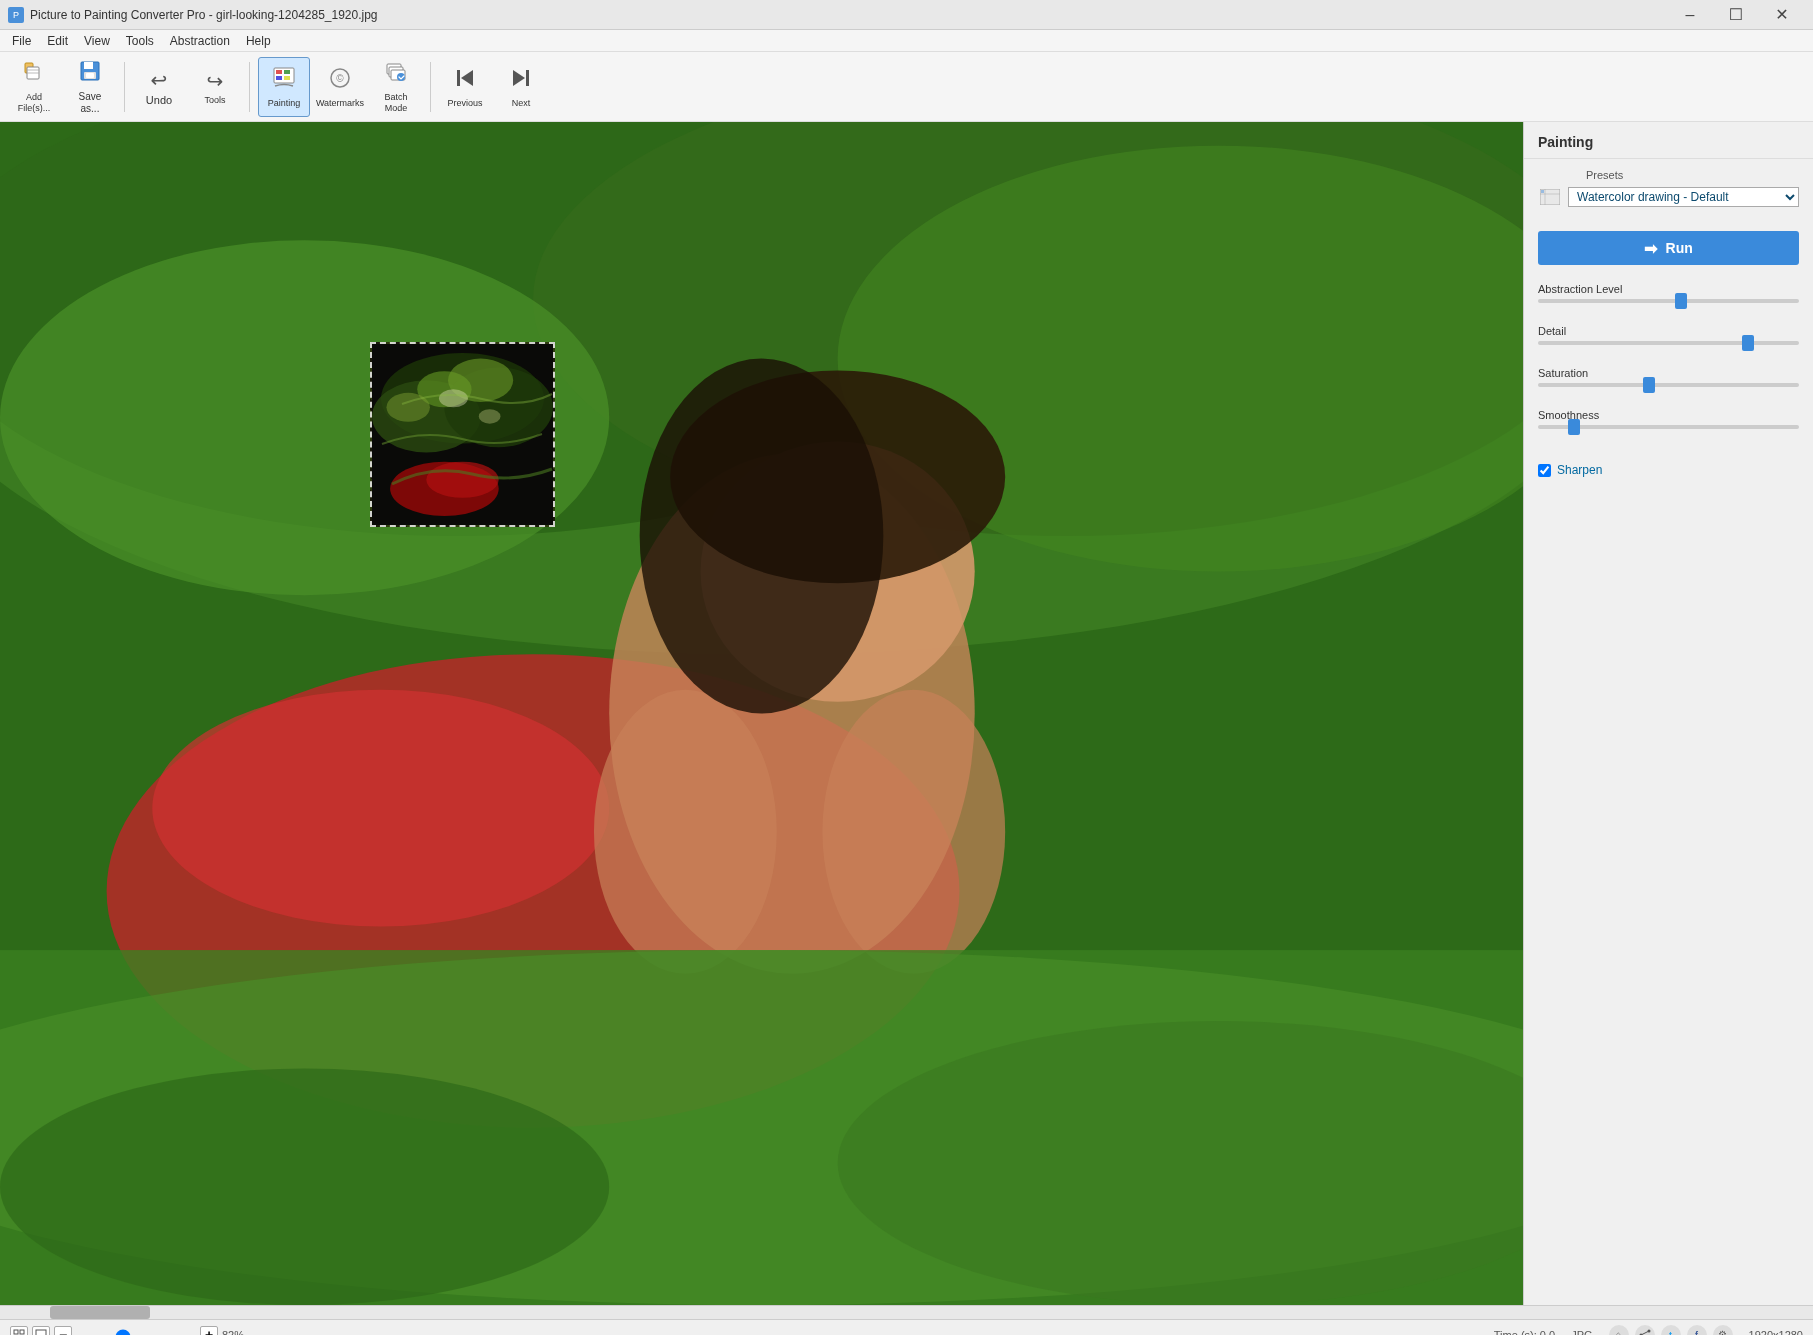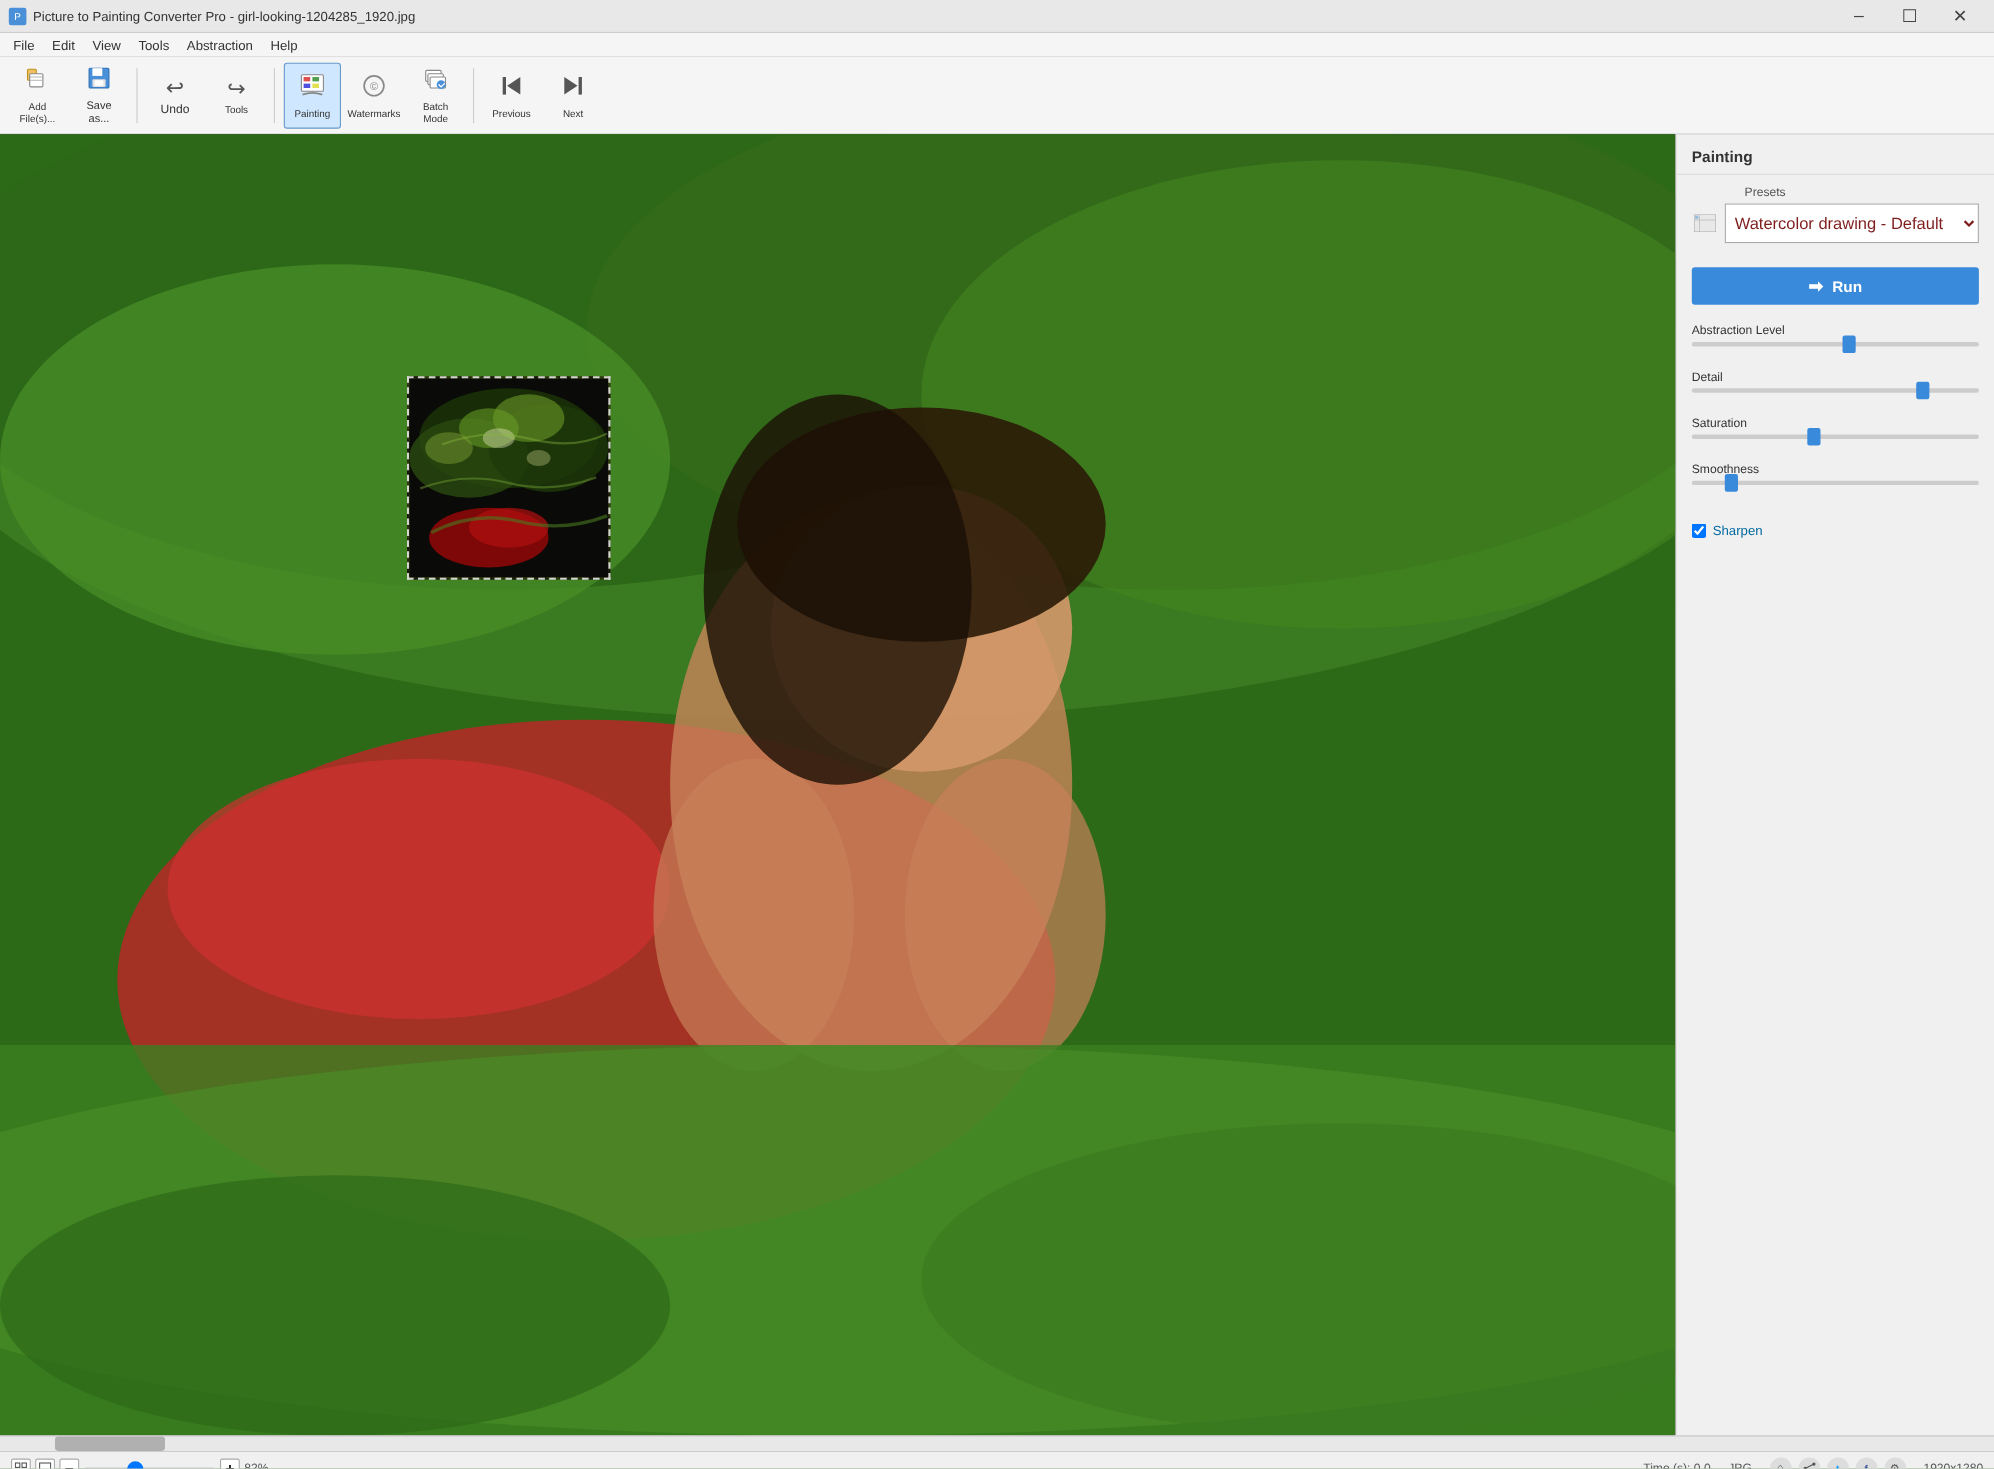--- a/index.html
+++ b/index.html
@@ -169,26 +169,26 @@
       gap: 6px;
       margin-bottom: 12px;
     }
     .preset-icon {
       width: 24px; height: 24px;
       display: flex; align-items: center; justify-content: center;
       color: #666; font-size: 14px;
     }
     .preset-select {
       flex: 1;
-      height: 36px;
+      height: 20px;
       border: 1px solid #aaa;
       background: white;
-      font-size: 15px;
+      font-size: 12px;
       padding: 0 4px;
-      color: #7f1d1d;
+      color: #0c4a6e;
       cursor: pointer;
     }
 
     .run-btn {
       width: calc(100% - 28px);
       margin: 0 14px 12px;
       height: 34px;
       background: #3a8adb;
       color: white;
       border: none;

